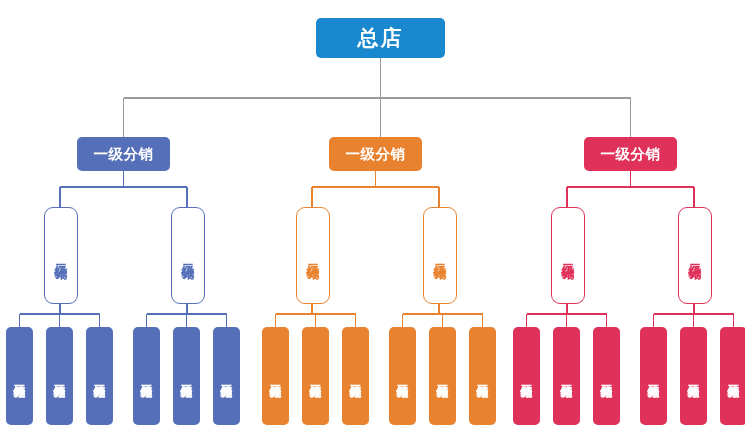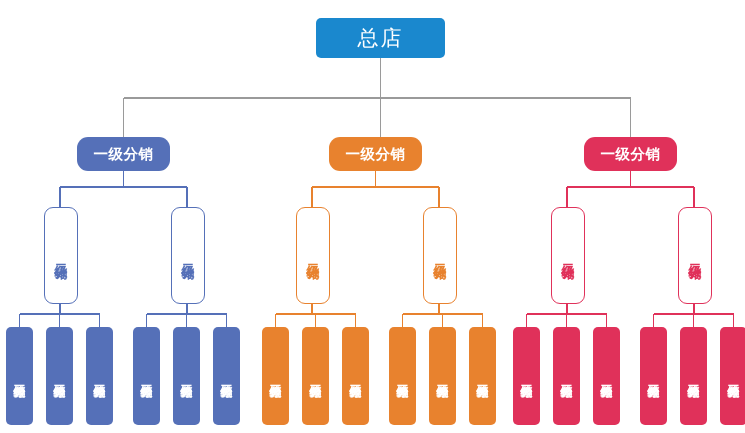--- a/index.html
+++ b/index.html
@@ -32,32 +32,32 @@
     left: 316px;
     top: 18px;
     width: 129px;
     height: 40px;
     border-radius: 5px;
     display: flex;
     align-items: center;
     justify-content: center;
     color: #ffffff;
     font-size: 21px;
-    font-weight: normal;
+    font-weight: bold;
     letter-spacing: 2px;
     z-index: 3;
   }
 
   
   .l1-node {
     position: absolute;
     top: 137px;
     width: 93px;
     height: 34px;
-    border-radius: 11px;
+    border-radius: 5px;
     display: flex;
     align-items: center;
     justify-content: center;
     color: #ffffff;
     font-size: 14.5px;
     font-weight: bold;
     letter-spacing: 0.5px;
     z-index: 3;
   }
 

